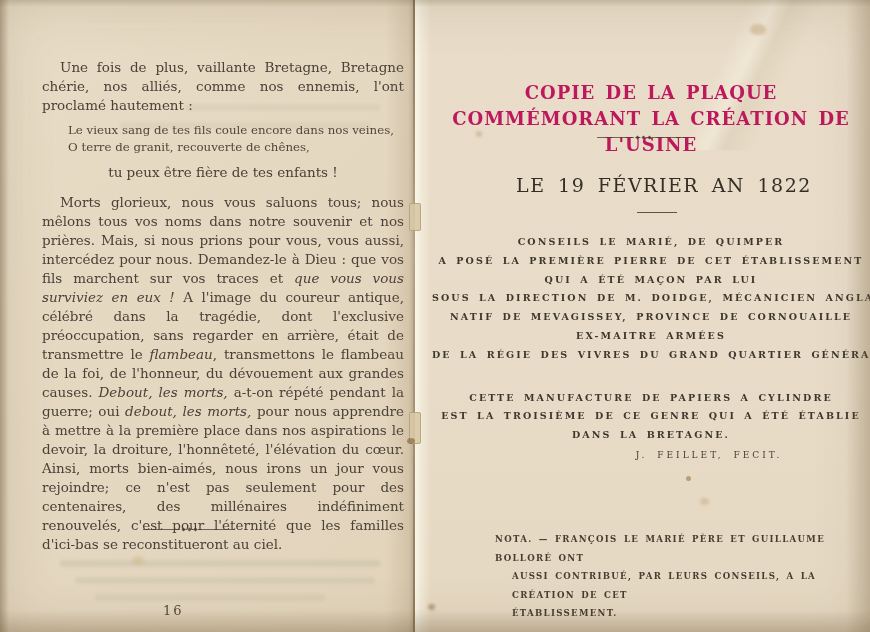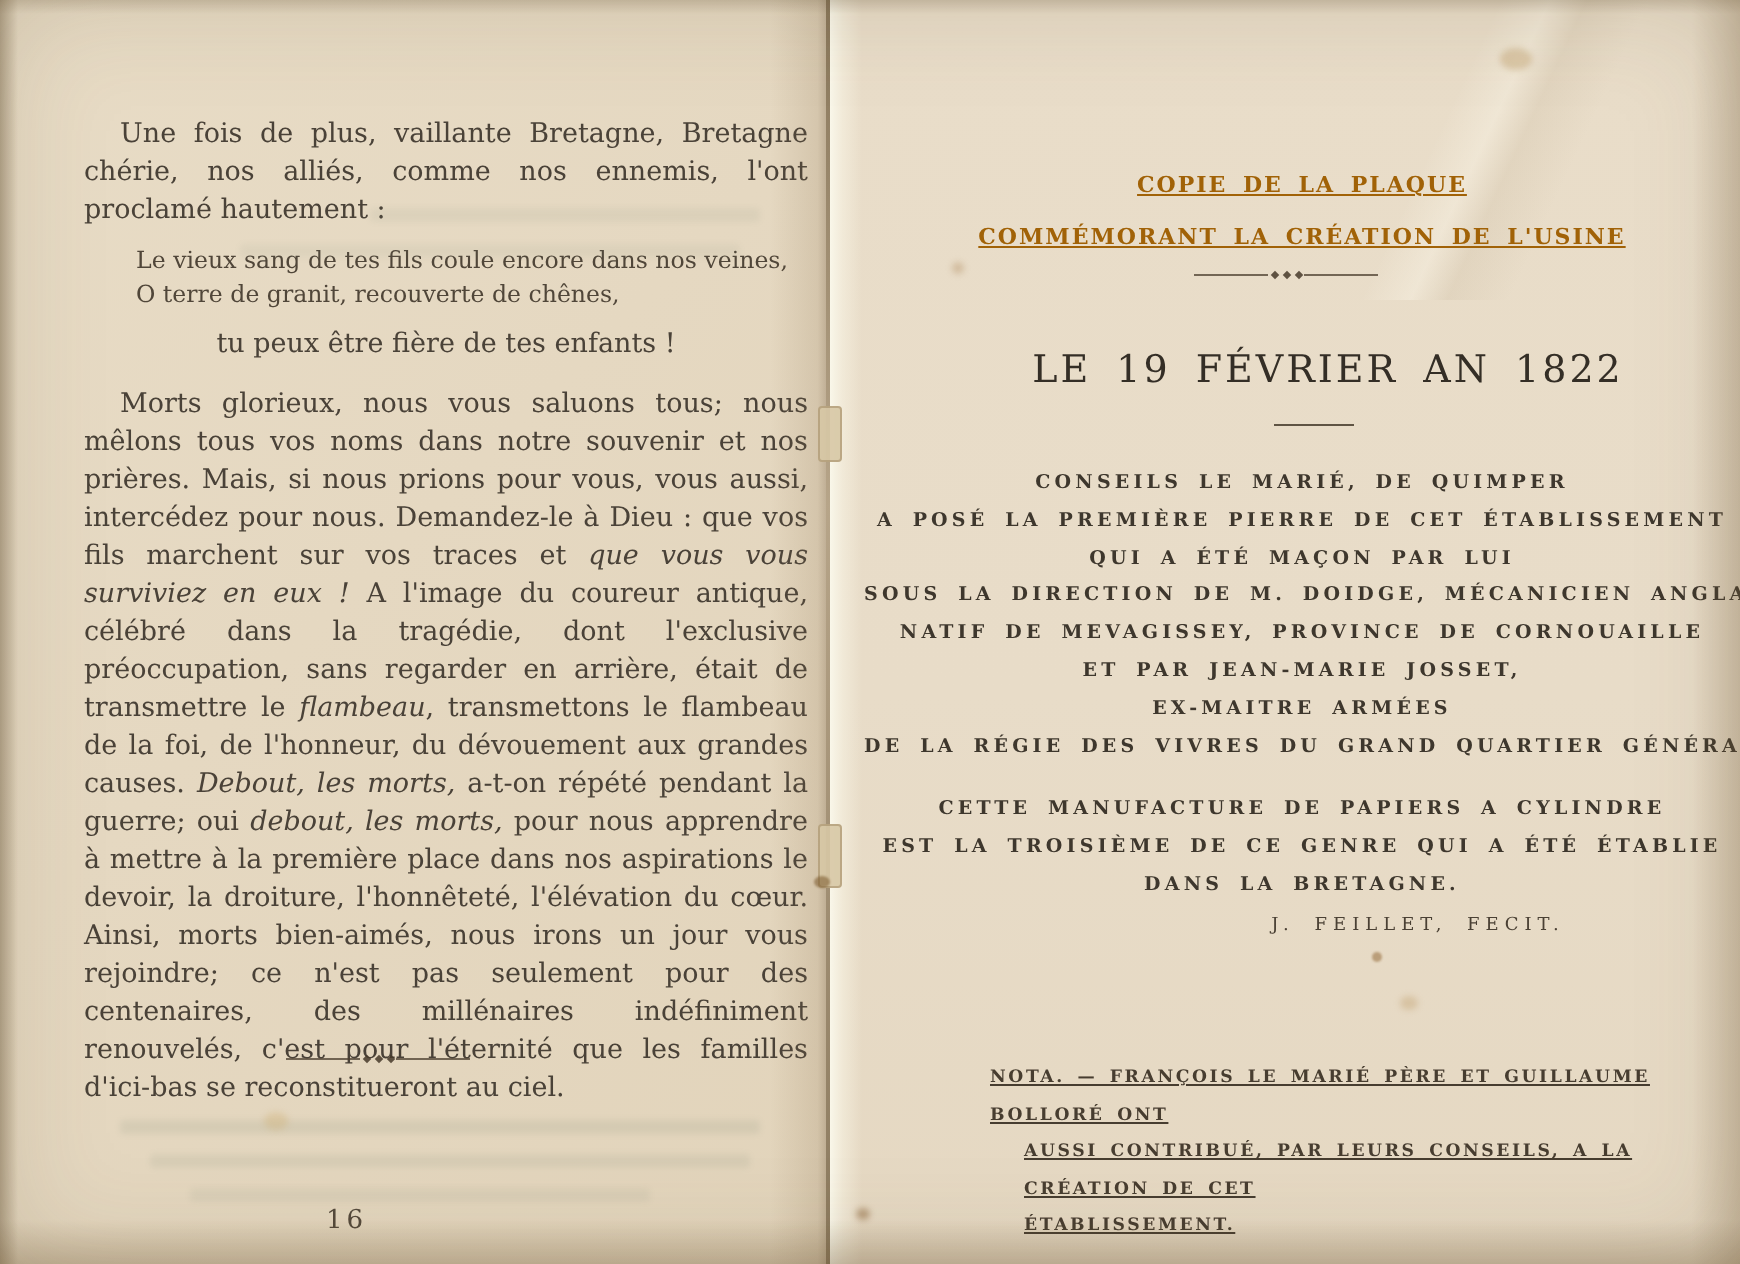--- a/index.html
+++ b/index.html
@@ -36,30 +36,30 @@
   .para2{margin-top:11px !important;}
   .orn{position:absolute;display:flex;align-items:center;justify-content:center;}
   .orn .line{height:1px;background:rgba(75,62,45,.75);flex:1;}
   .orn i{display:block;width:3px;height:3px;margin:0 1.5px;background:rgba(70,58,42,.85);transform:rotate(45deg);}
   .orn-left{left:143px;top:528px;width:92px;}
   .page-num{position:absolute;left:163px;top:603px;font-size:13px;letter-spacing:2px;color:#54493b;}
   
   .ghost{position:absolute;background:rgba(110,125,105,.9);filter:blur(1.6px);border-radius:2px;}
   
   .rp{position:absolute;left:432px;top:0;width:438px;text-align:center;color:#43392d;}
-  .rp-title{position:absolute;left:0;top:80px;width:100%;font-weight:700;font-size:11px;line-height:26px;letter-spacing:1px;word-spacing:3px;color:#a16207;text-decoration:underline;}
+  .rp-title{position:absolute;left:0;top:80px;width:100%;font-weight:700;font-size:18px;line-height:26px;letter-spacing:1px;word-spacing:3px;color:#be185d;}
   .orn-right{left:597px;top:136px;width:92px;}
   .rp-date{position:absolute;left:0;top:174px;width:100%;font-size:19px;letter-spacing:1.5px;word-spacing:5px;color:#342e26;transform:translateX(13px);}
   .rp-date-rule{position:absolute;left:205px;top:212px;width:40px;height:1px;background:rgba(60,50,35,.8);}
   .plaque{position:absolute;left:0;top:233px;width:100%;font-weight:700;font-size:9.5px;letter-spacing:2.1px;word-spacing:3px;color:#3e372d;}
   .plaque .pl{line-height:18.8px;white-space:nowrap;}
   .plaque sup{font-size:6.5px;letter-spacing:.5px;vertical-align:4px;}
-  .plaque .group2{margin-top:13px;}
+  .plaque .group2{margin-top:24px;}
   .signature{margin-top:5px;font-weight:400;font-size:9px;letter-spacing:3px;word-spacing:4px;color:#4a4034;transform:translateX(58px);}
-  .nota{position:absolute;left:495px;top:530px;width:330px;text-align:left;font-weight:700;font-size:8.6px;line-height:18.6px;letter-spacing:1.3px;word-spacing:2px;color:#473d30;text-decoration:underline;}
+  .nota{position:absolute;left:495px;top:530px;width:330px;text-align:left;font-weight:700;font-size:8.6px;line-height:18.6px;letter-spacing:1.3px;word-spacing:2px;color:#473d30;}
   .nota .n2{padding-left:17px;}
   
   .stain{position:absolute;border-radius:50%;filter:blur(1.5px);}
   .st1{left:750px;top:24px;width:16px;height:11px;background:rgba(186,150,95,.38);}
   .st2{left:686px;top:476px;width:5px;height:5px;background:rgba(150,110,60,.55);filter:blur(.4px);}
   .st3{left:132px;top:556px;width:12px;height:9px;background:rgba(205,175,115,.35);}
   .st4{left:428px;top:604px;width:7px;height:6px;background:rgba(140,100,55,.5);}
   .st5{left:700px;top:498px;width:9px;height:7px;background:rgba(185,145,90,.32);}
   .st6{left:476px;top:131px;width:6px;height:6px;background:rgba(170,130,80,.35);}
   .crease{position:absolute;left:620px;top:0;width:240px;height:150px;
@@ -121,21 +121,20 @@
       <div class="rp-date-rule"></div>
     </div>
 
   <div class="rp">
     <div class="plaque">
       <div class="pl">CONSEILS LE MARIÉ, DE QUIMPER</div>
       <div class="pl">A POSÉ LA PREMIÈRE PIERRE DE CET ÉTABLISSEMENT</div>
       <div class="pl">QUI A ÉTÉ MAÇON PAR LUI</div>
       <div class="pl">SOUS LA DIRECTION DE M. DOIDGE, MÉCANICIEN ANGLAIS,</div>
       <div class="pl">NATIF DE MEVAGISSEY, PROVINCE DE CORNOUAILLE</div>
-      <div class="pl">ET PAR JEAN-MARIE JOSSET,</div>
       <div class="pl">EX-MAITRE ARMÉES</div>
       <div class="pl">DE LA RÉGIE DES VIVRES DU GRAND QUARTIER GÉNÉRAL</div>
       <div class="group2">
         <div class="pl">CETTE MANUFACTURE DE PAPIERS A CYLINDRE</div>
         <div class="pl">EST LA TROISIÈME DE CE GENRE QUI A ÉTÉ ÉTABLIE</div>
         <div class="pl">DANS LA BRETAGNE.</div>
       </div>
       <div class="signature">J. FEILLET, FECIT.</div>
     </div>
   </div>

